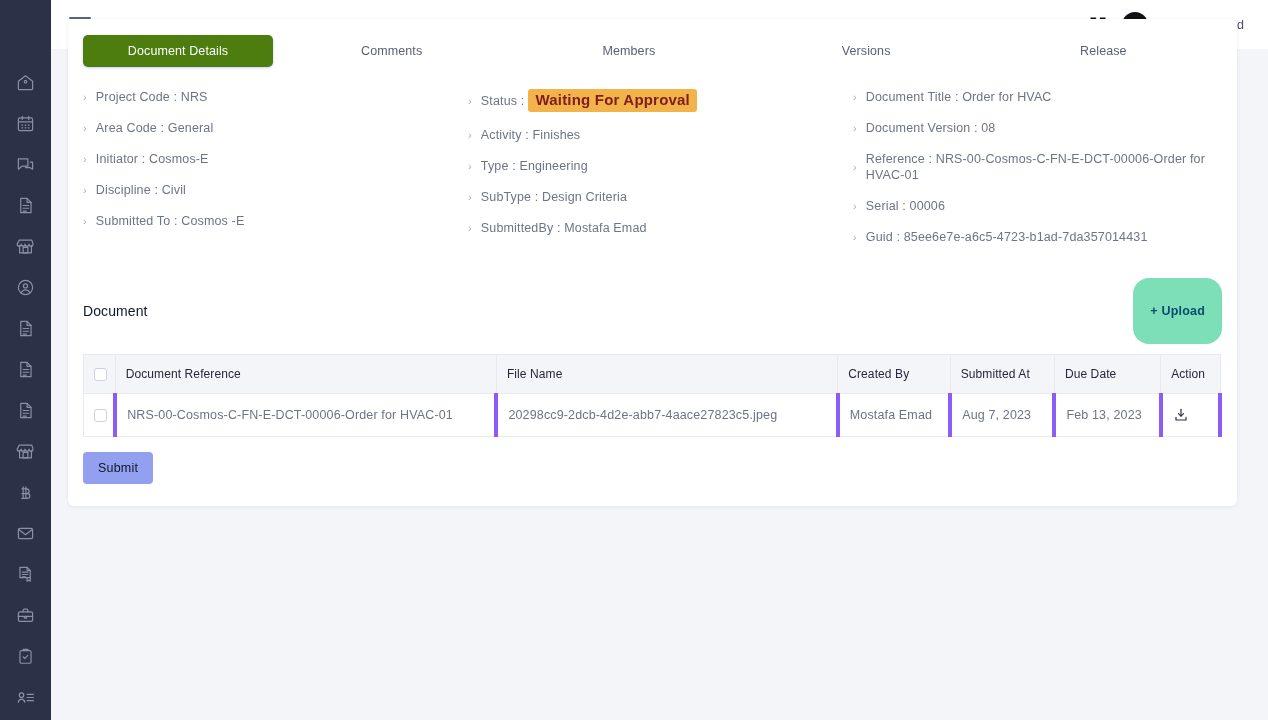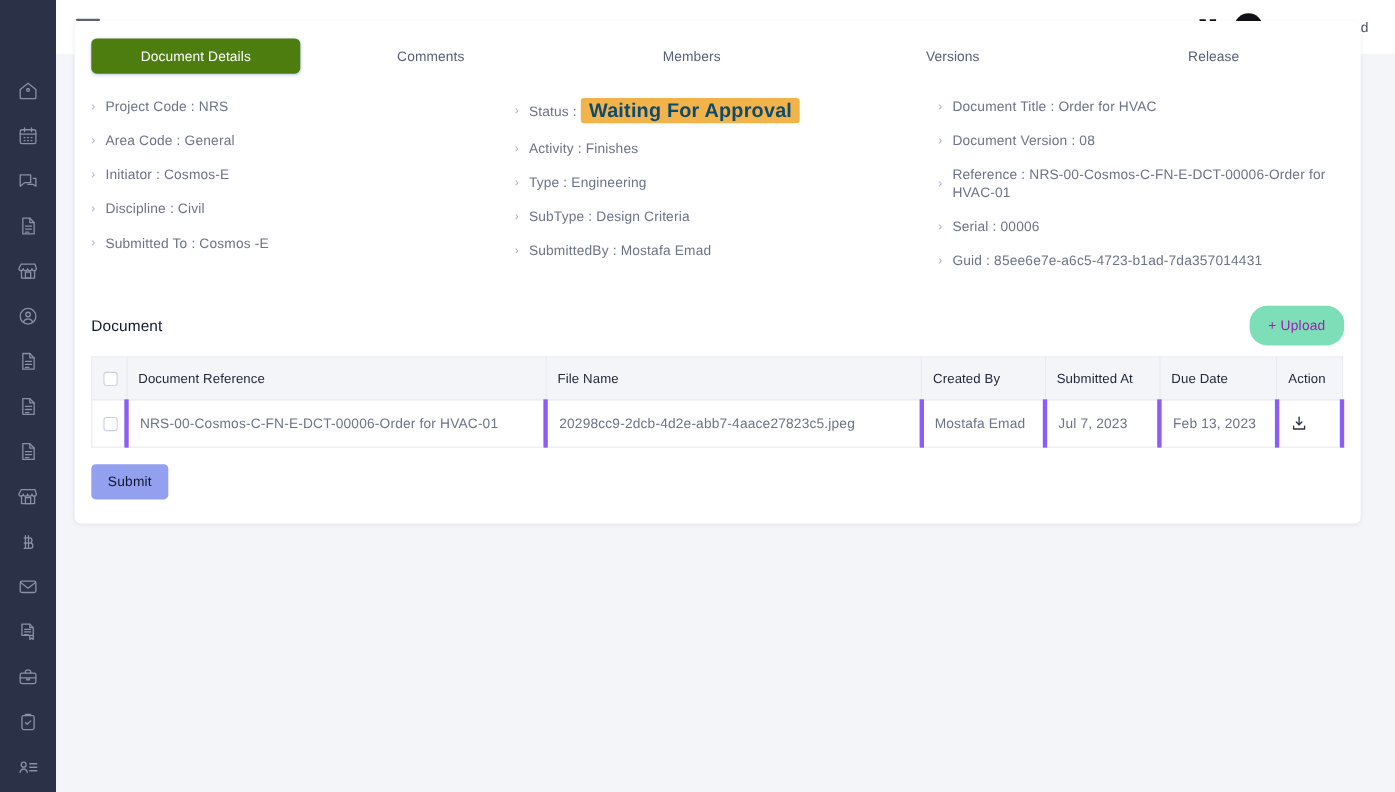--- a/index.html
+++ b/index.html
@@ -84,38 +84,38 @@
     display: flex; align-items: center;
     font-size: 12.5px; color: #6e7487;
     margin-bottom: 15px; letter-spacing: .15px;
     line-height: 16px;
   }
   .chev {
     color: #a6accd; font-size: 11px; margin-right: 9px; flex: 0 0 auto;
     line-height: 16px;
   }
   .badge {
-    background: #f2b34b; color: #0c4a6e;
-    font-weight: bold; font-size: 18px;
+    background: #f2b34b; color: #7f1d1d;
+    font-weight: bold; font-size: 15px;
     padding: 3px 7px 4px 7px; border-radius: 3px;
     margin-left: 4px; letter-spacing: .2px;
   }
 
   
   .doc-head {
     display: flex; align-items: center;
     padding: 12px 0 10px 0;
   }
   .doc-title { font-size: 14px; color: #0f172a; letter-spacing: .1px; }
   .upload-btn {
     margin-left: auto;
-    background: #7ddfb8; color: #a21caf;
+    background: #7ddfb8; color: #0c4a6e;
     border: none; border-radius: 16px;
-    font-size: 12.5px; padding: 11px 17px;
-    cursor: pointer; letter-spacing: .2px;
+    font-size: 12.5px; padding: 26px 17px;
+    cursor: pointer; letter-spacing: .2px; font-weight: bold;
   }
 
   
   table { width: 100%; border-collapse: collapse; table-layout: fixed; }
   thead th {
     background: #f3f5f9;
     font-size: 12px; color: #23283a; font-weight: normal;
     text-align: left; padding: 12px 10px;
     border-top: 1px solid #e8eaf1;
     border-bottom: 1px solid #e8eaf1;
@@ -426,21 +426,21 @@
           </tr>
         </thead>
         <tbody id="table-body">
             <tr>
               <td class="col-chk">
                 <span class="chk"></span>
               </td>
               <td class="col-ref">NRS-00-Cosmos-C-FN-E-DCT-00006-Order for HVAC-01</td>
               <td class="col-file">20298cc9-2dcb-4d2e-abb7-4aace27823c5.jpeg</td>
               <td class="col-by">Mostafa Emad</td>
-              <td class="col-sub">Jul 7, 2023</td>
+              <td class="col-sub">Aug 7, 2023</td>
               <td class="col-due">Feb 13, 2023</td>
               <td class="col-act">
                 <span class="dl-icon"><svg width="16" height="16" viewBox="0 0 24 24" fill="none" stroke="currentColor" stroke-width="1.8" stroke-linecap="round" stroke-linejoin="round">
                     <path d="M12 3.5v10"></path>
                     <path d="M8.2 10l3.8 3.8L15.8 10"></path>
                     <path d="M4.5 15.5v4h15v-4"></path>
                   </svg></span>
               </td>
             </tr>
           </tbody>

